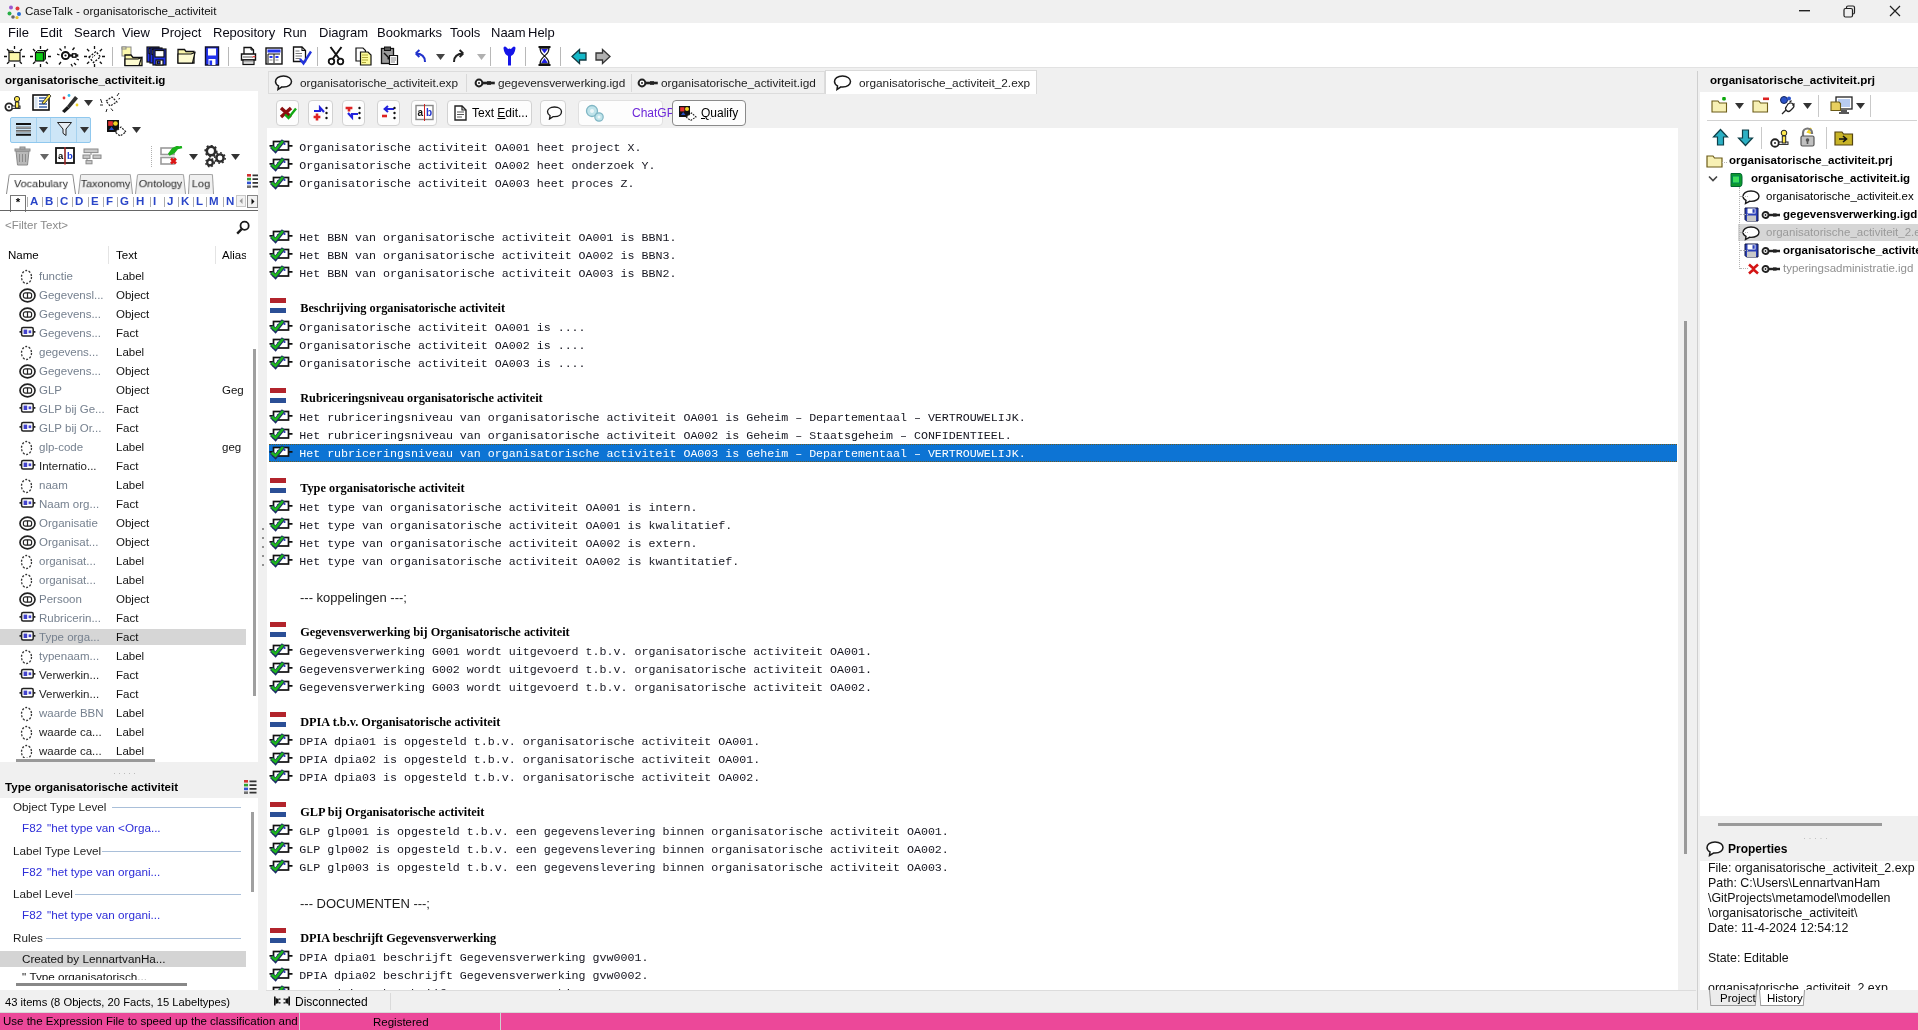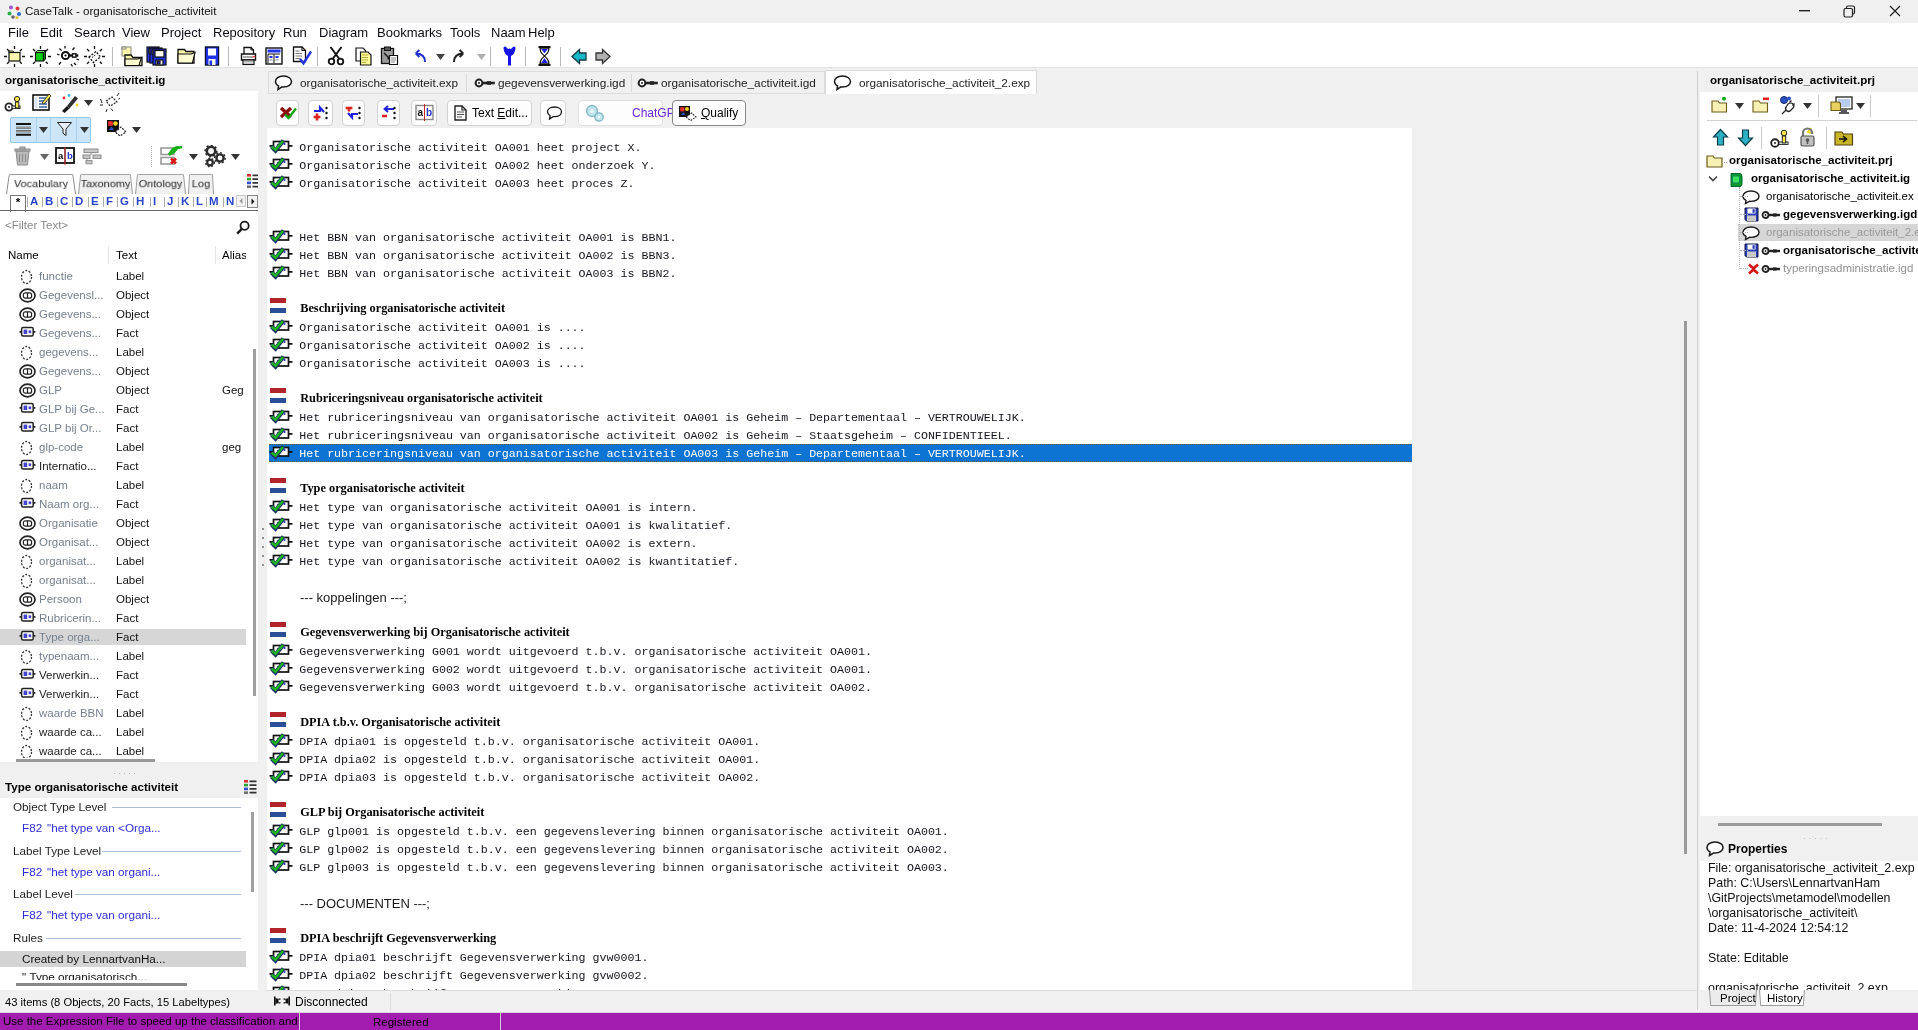--- a/index.html
+++ b/index.html
@@ -732,21 +732,21 @@
   <div class="btn" style="left:406px;top:6px;width:74px;height:26px;border-color:#8a8a8a"></div>
   <svg class="a" style="left:412px;top:11px" width="19" height="17" viewBox="0 0 19 17">
     <rect x="1" y="1" width="11" height="11" fill="#111"></rect>
       <rect x="2.2" y="2.2" width="4.2" height="4.2" fill="#e83030"></rect>
       <circle cx="9" cy="4" r="2" fill="#f3d426"></circle>
       <path d="M3 10 L5.2 7 L7.5 10z" fill="#2a52c8"></path>
     <path d="M8 12 L13.5 8 L18 12 L12.5 15.5z" fill="#fff" stroke="#222" stroke-width="1.1" stroke-dasharray="1.8 1.1"></path>
   </svg>
   <span class="a" style="left:435px;top:12px"><u>Q</u>ualify</span>
 </div>
-<div id="content" style="left:267px;width:1145px">
+<div id="content" style="left:267px;width:1411px">
 <div class="crow" style="top:10px"><svg width="26" height="17" viewBox="0 0 26 17">
         <rect x="5.5" y="2.5" width="15" height="8.5" fill="#fff" stroke="#111" stroke-width="1.7"></rect>
         <path d="M1.5 6.8 h4 M20.5 6.8 h4" stroke="#111" stroke-width="1.7"></path>
         <circle cx="10" cy="6" r="1.1" fill="#2233bb"></circle>
         <circle cx="16.5" cy="5" r="1.1" fill="#2233bb"></circle>
         <path d="M3.5 7.5 L7.5 11.5 L15.5 1.5" fill="none" stroke="#1c2a66" stroke-width="4.2"></path>
         <path d="M3.7 7.7 L7.5 10.8 L15 2" fill="none" stroke="#1db31d" stroke-width="2.6"></path>
       </svg><span class="t">Organisatorische activiteit OA001 heet project X.</span></div>
 <div class="crow" style="top:28px"><svg width="26" height="17" viewBox="0 0 26 17">
         <rect x="5.5" y="2.5" width="15" height="8.5" fill="#fff" stroke="#111" stroke-width="1.7"></rect>
@@ -1202,18 +1202,18 @@
     <div style="padding:0px 0 0 5px">File: organisatorische_activiteit_2.exp<br>Path: C:\Users\LennartvanHam<br>\GitProjects\metamodel\modellen<br>\organisatorische_activiteit\<br>Date: 11-4-2024 12:54:12<br><br>State: Editable<br><br>organisatorische_activiteit_2.exp</div>
   </div>
 </div>
 <div class="a" id="rtabs" style="left:1700px;top:990px;width:218px;height:22px;background:#f0f0f0">
   <div class="a" style="left:9px;top:0;width:48px;height:17px;background:#ececec;border:1px solid #999;border-top:none;transform:perspective(30px) rotateX(-6deg);transform-origin:top"></div>
   <div class="a" style="left:59px;top:0;width:46px;height:17px;background:#fff;border:1px solid #999;border-top:none;transform:perspective(30px) rotateX(-6deg);transform-origin:top"></div>
   <span class="a" style="left:20px;top:2px;font-size:11.5px">Project</span>
   <span class="a" style="left:67px;top:2px;font-size:11.5px">History</span>
 </div>
 
-<div class="a" style="left:0;top:1012px;width:1918px;height:18px;background:#a21caf;border-top:1px solid #d8d8d8">
+<div class="a" style="left:0;top:1012px;width:1918px;height:18px;background:#ec4899;border-top:1px solid #d8d8d8">
   <span class="a" style="left:3px;top:2px;width:296px;overflow:hidden;white-space:nowrap;font-size:11.5px">Use the Expression File to speed up the classification and</span>
   <div class="vline" style="left:299px;top:0;height:17px;background:#d0d0d0"></div>
   <span class="a" style="left:373px;top:3px;font-size:11.5px">Registered</span>
   <div class="vline" style="left:500px;top:0;height:17px;background:#d0d0d0"></div>
 </div>
 
 </body></html>

